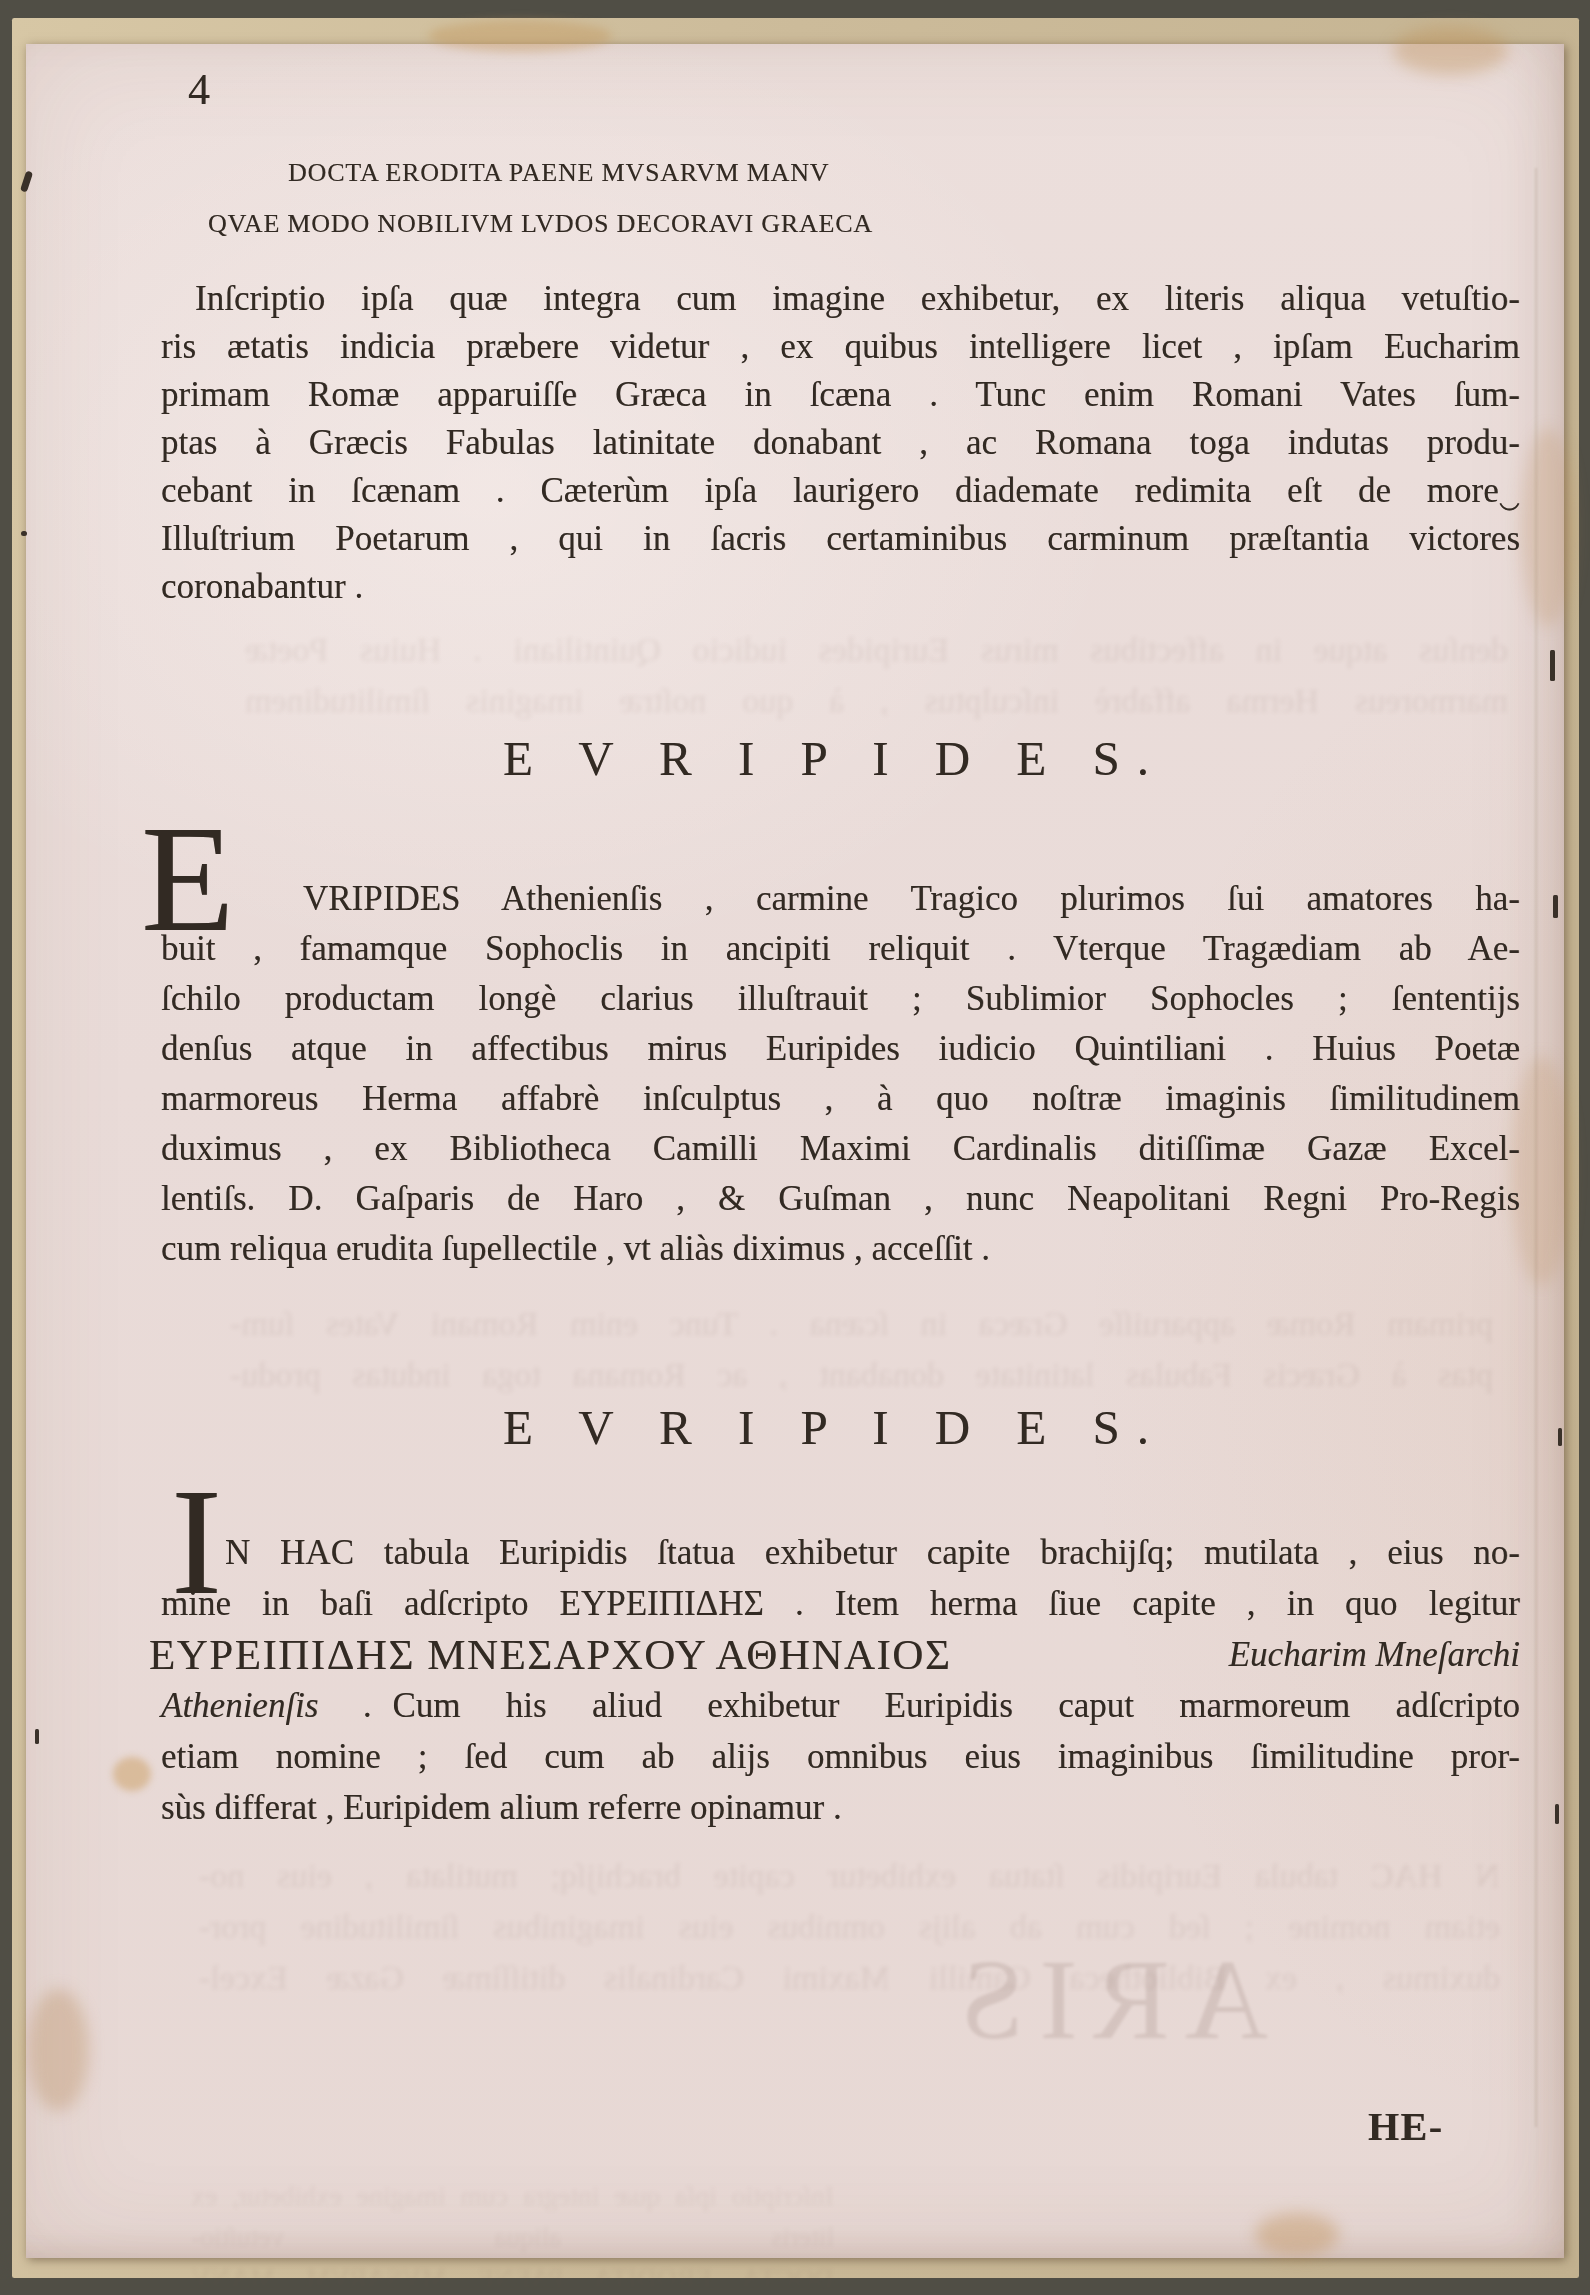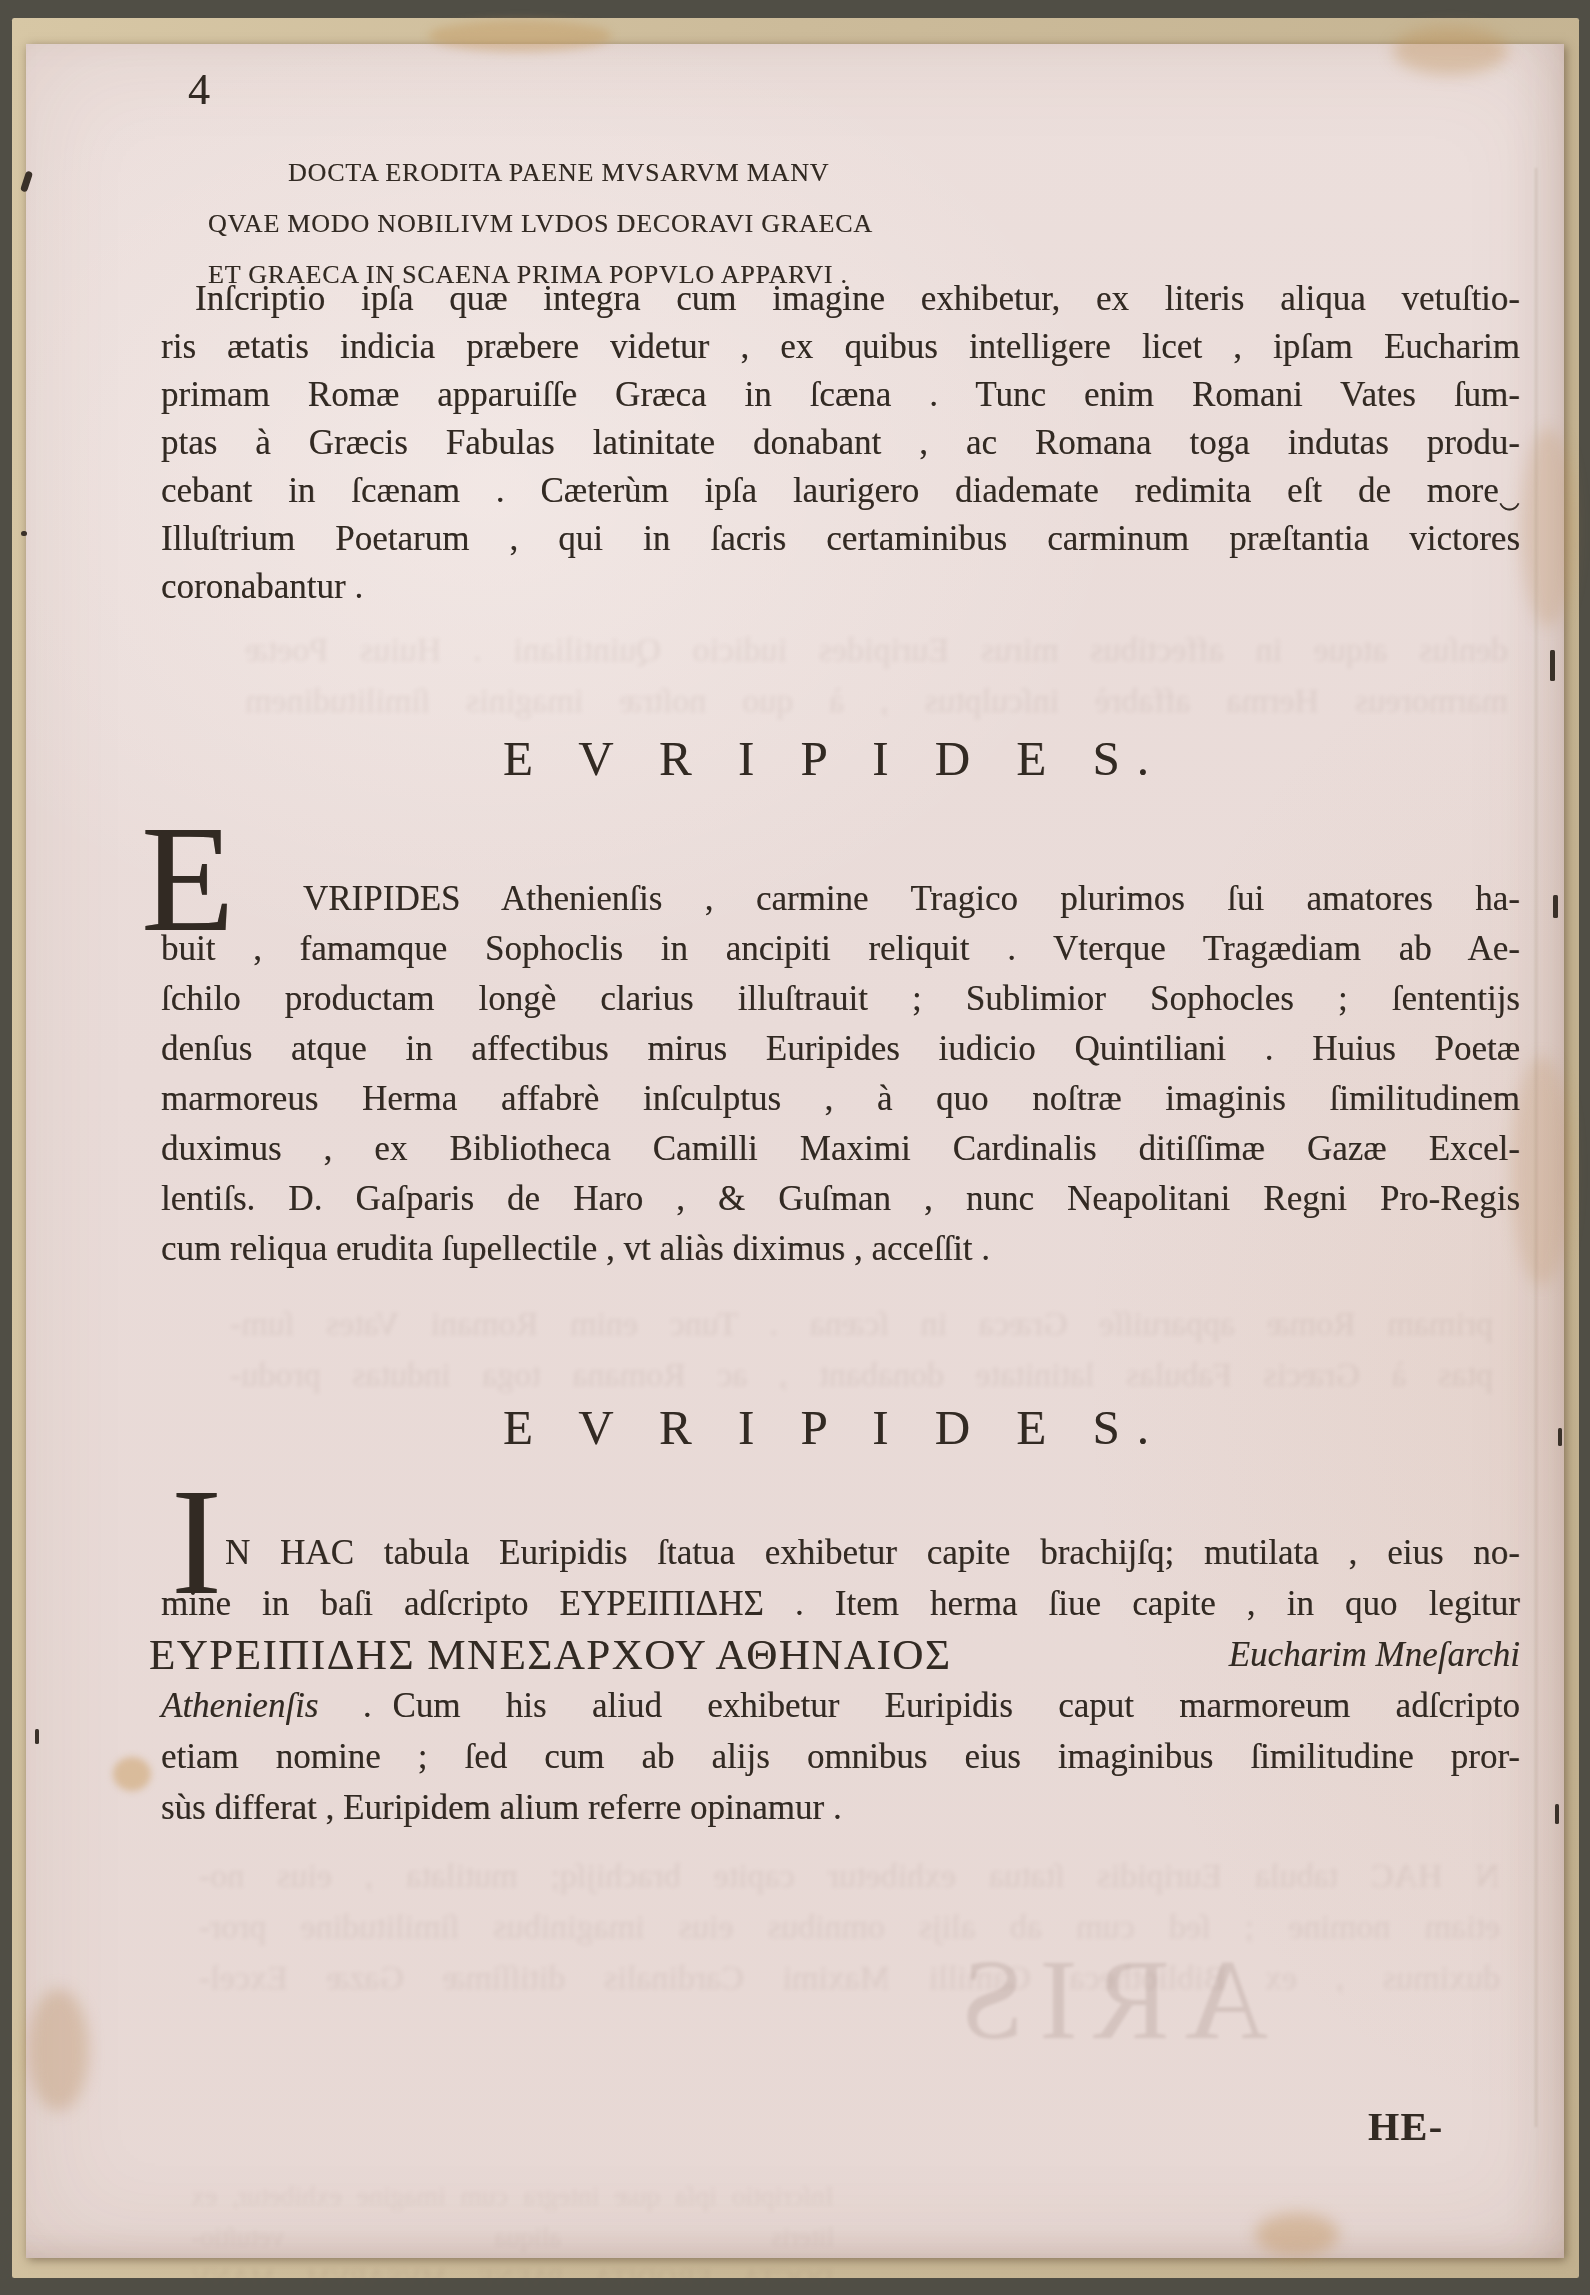--- a/index.html
+++ b/index.html
@@ -135,21 +135,20 @@
   <div class="abs ghost g4">
     <div>Inſcriptio ipſa quæ integra cum imagine exhibetur, ex literis aliqua vetuſtio-</div>
     <div>DOCTA ERODITA PAENE MVSARVM MANV</div>
   </div>
 
   <div class="abs ink page-number">4</div>
 
   <div class="abs ink inscription">
     <div class="l1">DOCTA ERODITA PAENE MVSARVM MANV</div>
     <div class="l2">QVAE MODO NOBILIVM LVDOS DECORAVI GRAECA</div>
-    <div class="l3">ET GRAECA IN SCAENA PRIMA POPVLO APPARVI .</div>
   </div>
 
   <div class="abs ink textblock tb1">
     <div class="line l1">Inſcriptio ipſa quæ integra cum imagine exhibetur, ex literis aliqua vetuſtio-</div>
     <div class="line">ris ætatis indicia præbere videtur , ex quibus intelligere licet , ipſam Eucharim</div>
     <div class="line">primam Romæ apparuiſſe Græca in ſcæna . Tunc enim Romani Vates ſum-</div>
     <div class="line">ptas à Græcis Fabulas latinitate donabant , ac Romana toga indutas produ-</div>
     <div class="line">cebant in ſcænam . Cæterùm ipſa laurigero diademate redimita eſt de more‿</div>
     <div class="line">Illuſtrium Poetarum , qui in ſacris certaminibus carminum præſtantia victores</div>
     <div class="line free">coronabantur .</div>

